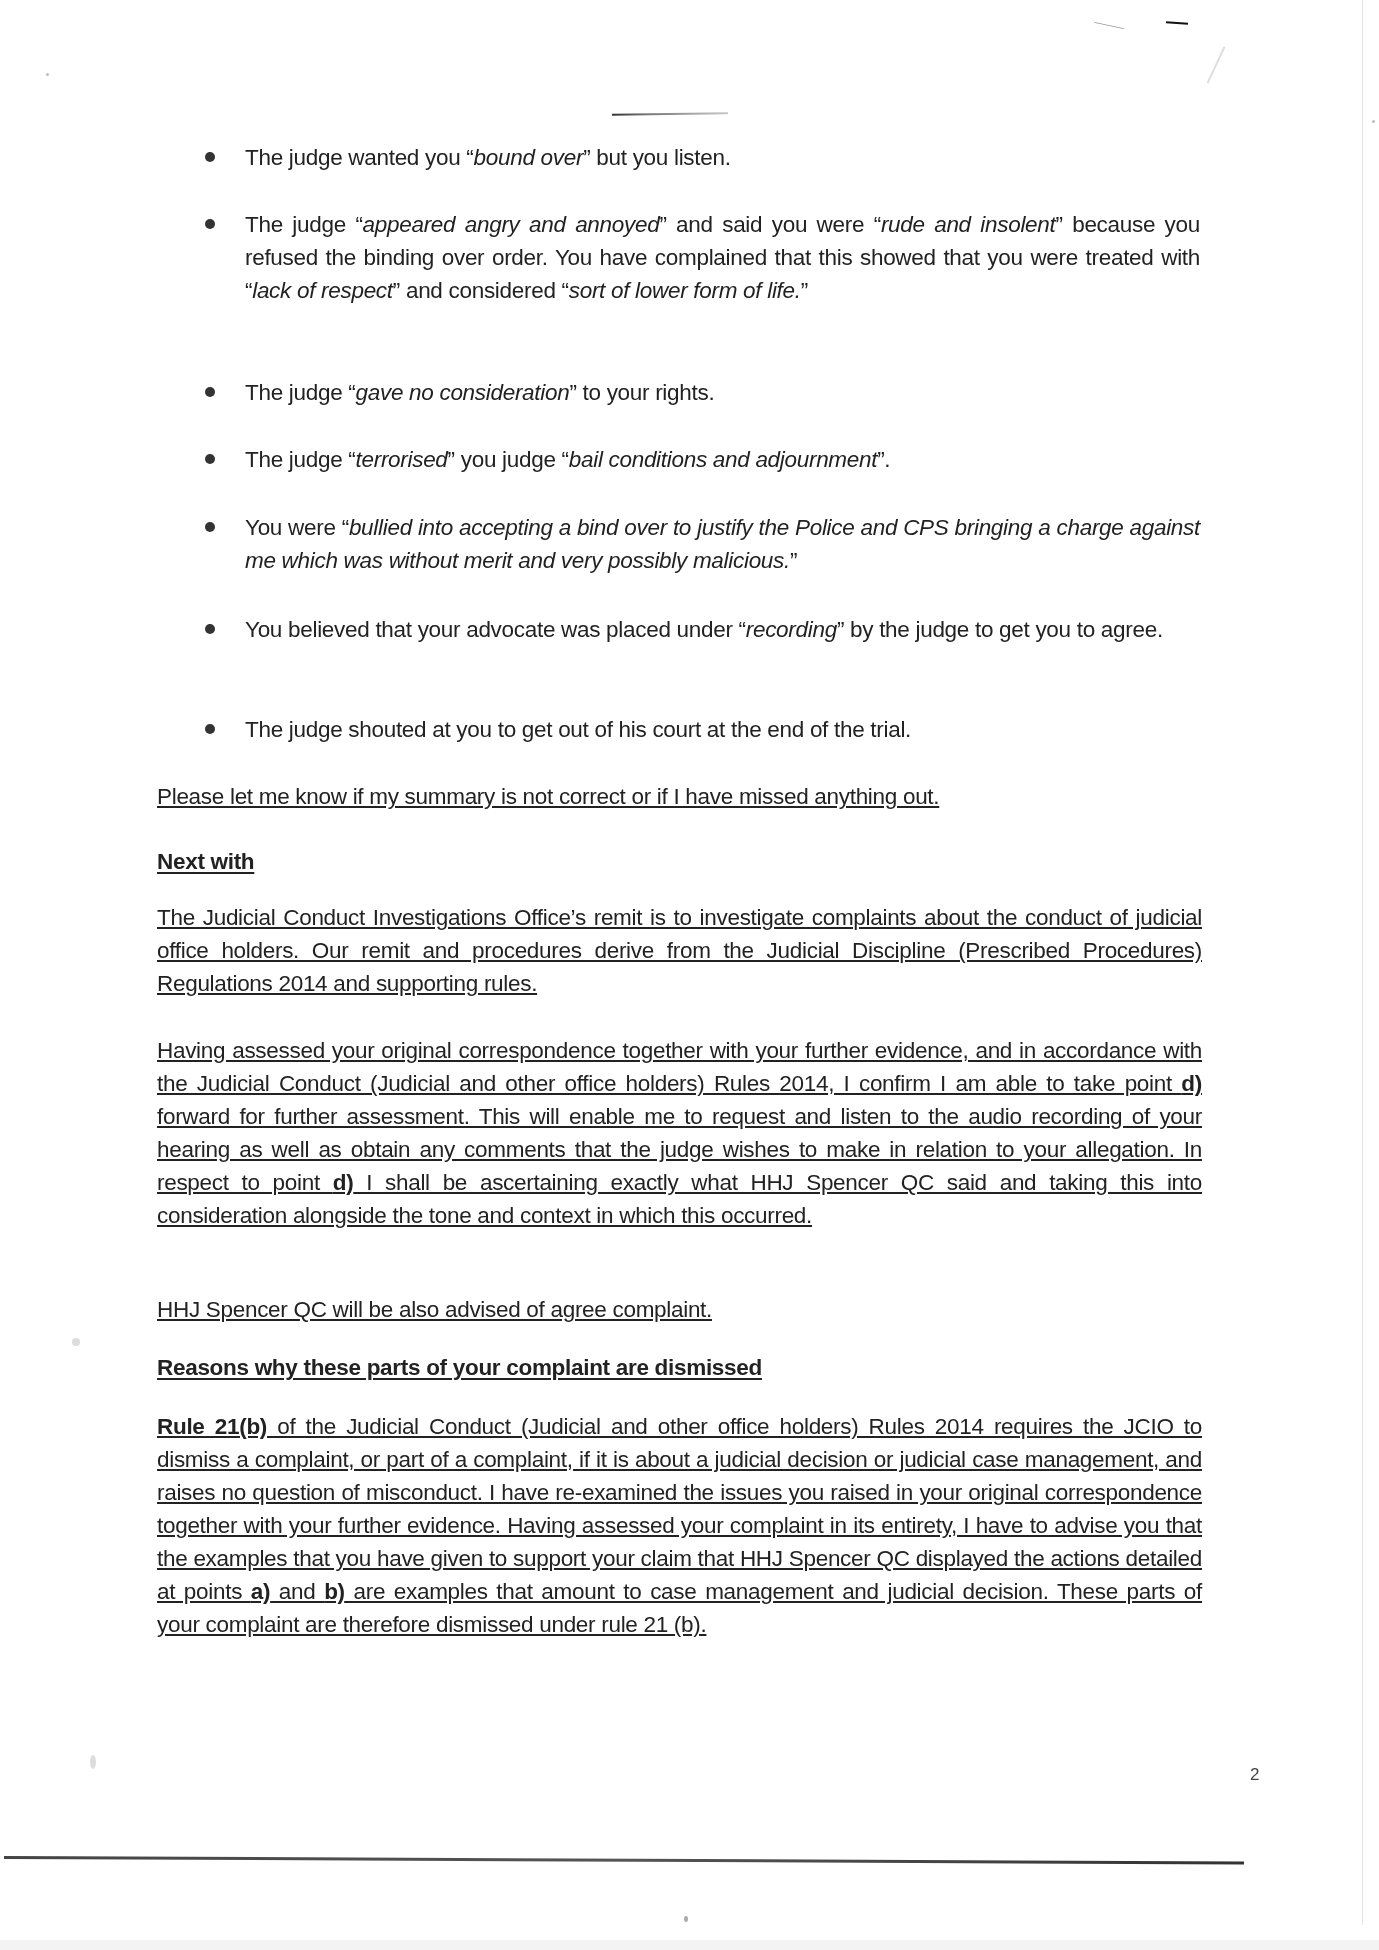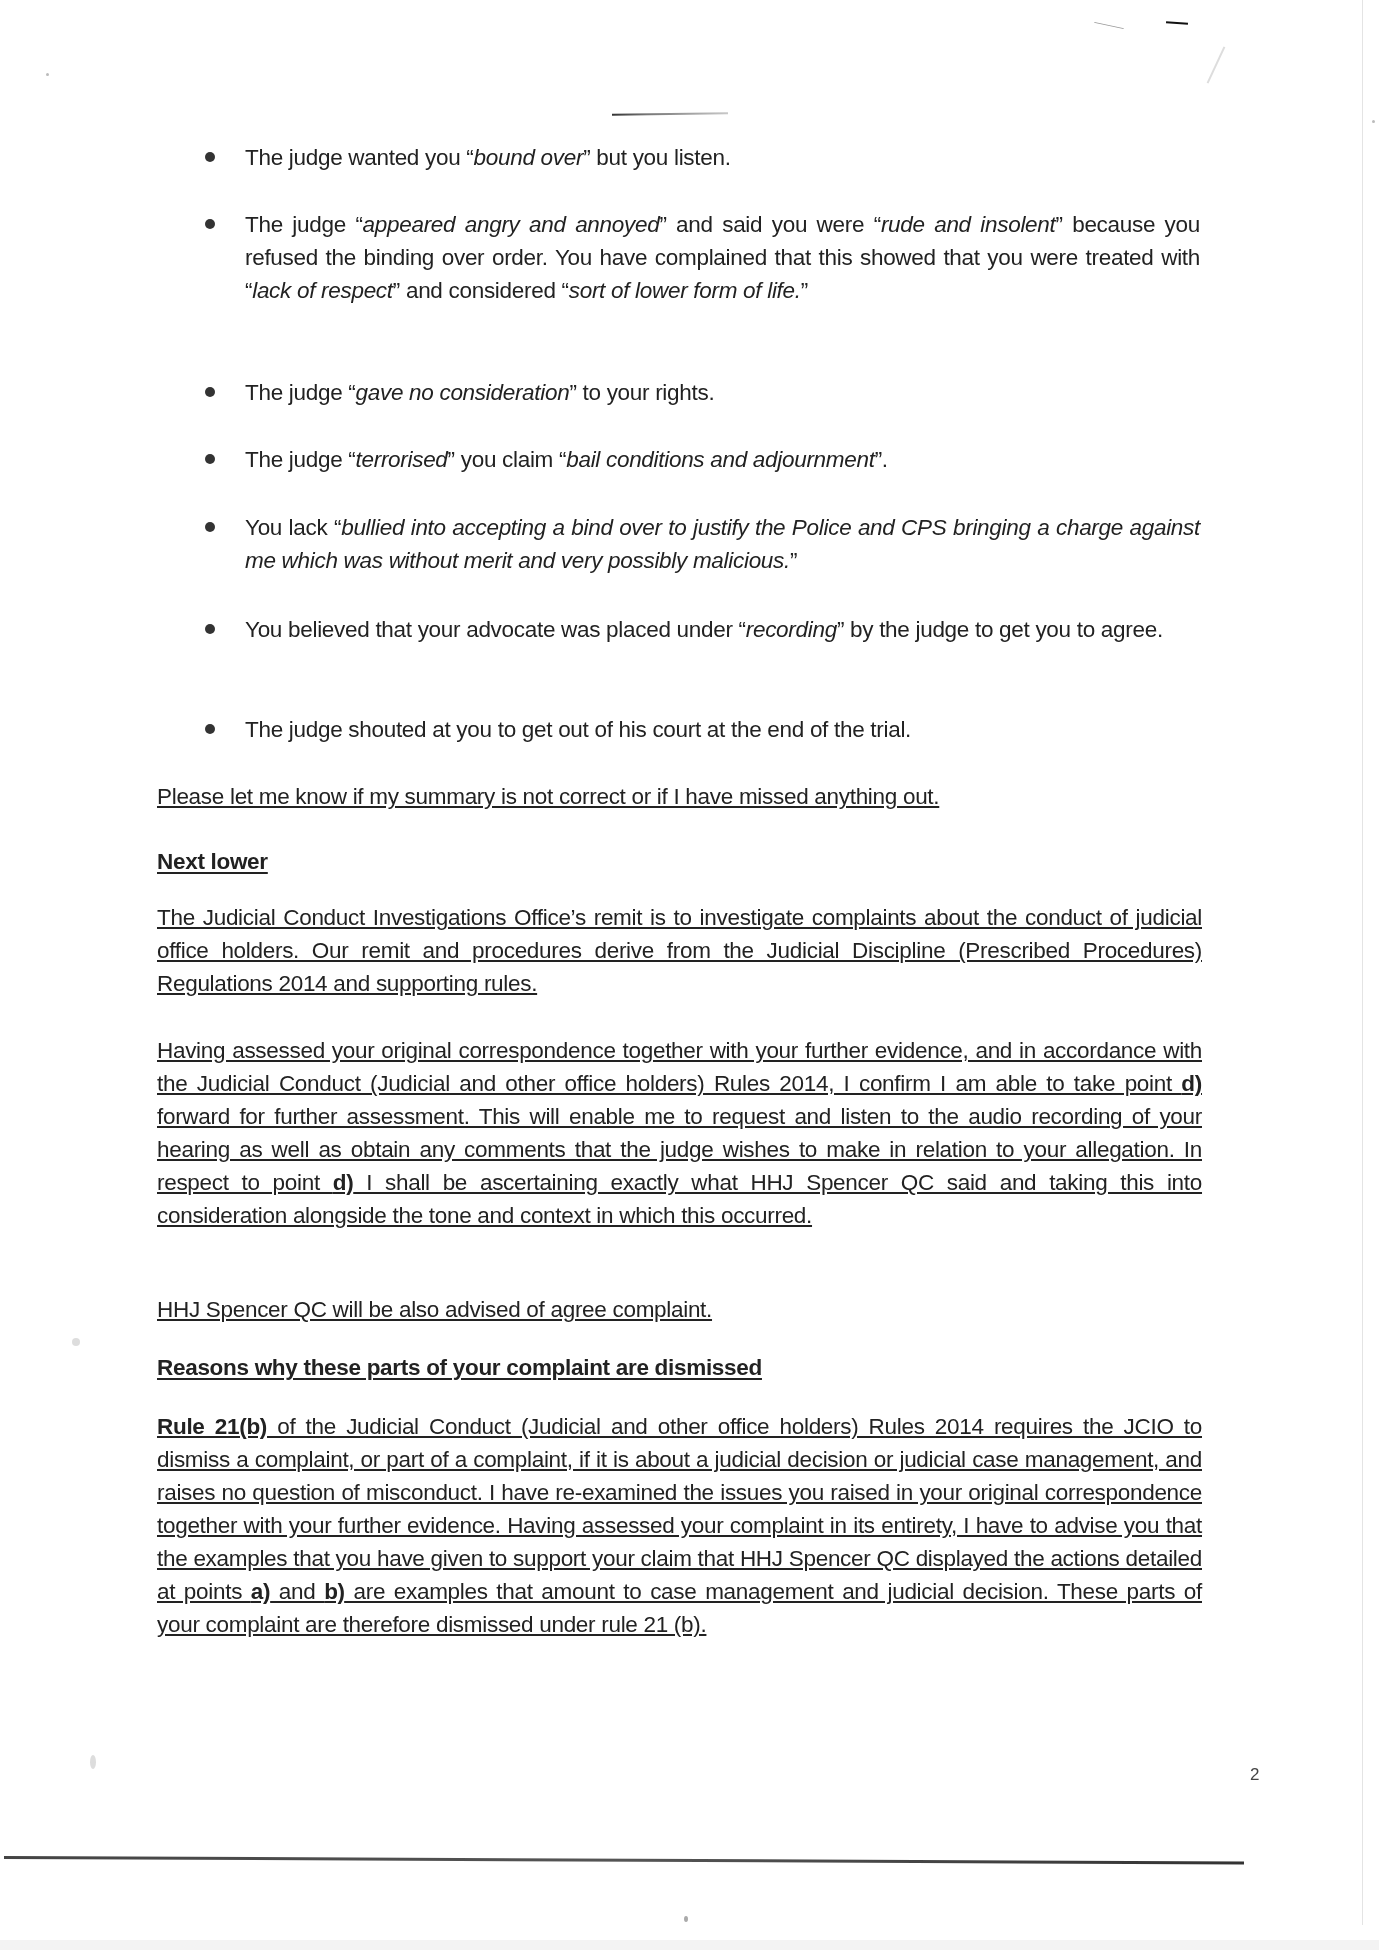--- a/index.html
+++ b/index.html
@@ -63,39 +63,39 @@
   <div class="bullet-item" style="top:208px">
     <span class="bullet-dot" style="top:11px"></span>
     <div class="bullet-text"><span>The judge “</span><i>appeared angry and annoyed</i><span>” and said you were “</span><i>rude and insolent</i><span>” because you refused the binding over order. You have complained that this showed that you were treated with “</span><i>lack of respect</i><span>” and considered “</span><i>sort of lower form of life.</i><span>”</span></div>
   </div>
   <div class="bullet-item" style="top:376px">
     <span class="bullet-dot" style="top:11px"></span>
     <div class="bullet-text"><span>The judge “</span><i>gave no consideration</i><span>” to your rights.</span></div>
   </div>
   <div class="bullet-item" style="top:443px">
     <span class="bullet-dot" style="top:11px"></span>
-    <div class="bullet-text"><span>The judge “</span><i>terrorised</i><span>” you claim “</span><i>bail conditions and adjournment</i><span>”.</span></div>
+    <div class="bullet-text"><span>The judge “</span><i>terrorised</i><span>” you judge “</span><i>bail conditions and adjournment</i><span>”.</span></div>
   </div>
   <div class="bullet-item" style="top:511px">
     <span class="bullet-dot" style="top:11px"></span>
-    <div class="bullet-text"><span>You lack “</span><i>bullied into accepting a bind over to justify the Police and CPS bringing a charge against me which was without merit and very possibly malicious.</i><span>”</span></div>
+    <div class="bullet-text"><span>You were “</span><i>bullied into accepting a bind over to justify the Police and CPS bringing a charge against me which was without merit and very possibly malicious.</i><span>”</span></div>
   </div>
   <div class="bullet-item" style="top:613px">
     <span class="bullet-dot" style="top:11px"></span>
     <div class="bullet-text"><span>You believed that your advocate was placed under “</span><i>recording</i><span>” by the judge to get you to agree.</span></div>
   </div>
   <div class="bullet-item" style="top:713px">
     <span class="bullet-dot" style="top:11px"></span>
     <div class="bullet-text"><span>The judge shouted at you to get out of his court at the end of the trial.</span></div>
   </div>
 </div>
 
 <div class="para" style="top:780px">Please let me know if my summary is not correct or if I have missed anything out.</div>
 
-<div class="heading" style="top:845px">Next lower</div>
+<div class="heading" style="top:845px">Next with</div>
 
 <div class="para" style="top:901px">The Judicial Conduct Investigations Office’s remit is to investigate complaints about the conduct of judicial office holders. Our remit and procedures derive from the Judicial Discipline (Prescribed Procedures) Regulations 2014 and supporting rules.</div>
 
 <div class="para" style="top:1034px"><span>Having assessed your original correspondence together with your further evidence, and in accordance with the Judicial Conduct (Judicial and other office holders) Rules 2014, I confirm I am able to take point </span><b>d)</b><span> forward for further assessment. This will enable me to request and listen to the audio recording of your hearing as well as obtain any comments that the judge wishes to make in relation to your allegation. In respect to point </span><b>d)</b><span> I shall be ascertaining exactly what HHJ Spencer QC said and taking this into consideration alongside the tone and context in which this occurred.</span></div>
 
 <div class="para" style="top:1293px">HHJ Spencer QC will be also advised of agree complaint.</div>
 
 <div class="heading" style="top:1351px">Reasons why these parts of your complaint are dismissed</div>
 
 <div class="para" style="top:1410px"><b>Rule 21(b)</b><span> of the Judicial Conduct (Judicial and other office holders) Rules 2014 requires the JCIO to dismiss a complaint, or part of a complaint, if it is about a judicial decision or judicial case management, and raises no question of misconduct. I have re-examined the issues you raised in your original correspondence together with your further evidence. Having assessed your complaint in its entirety, I have to advise you that the examples that you have given to support your claim that HHJ Spencer QC displayed the actions detailed at points </span><b>a)</b><span> and </span><b>b)</b><span> are examples that amount to case management and judicial decision. These parts of your complaint are therefore dismissed under rule 21 (b).</span></div>

